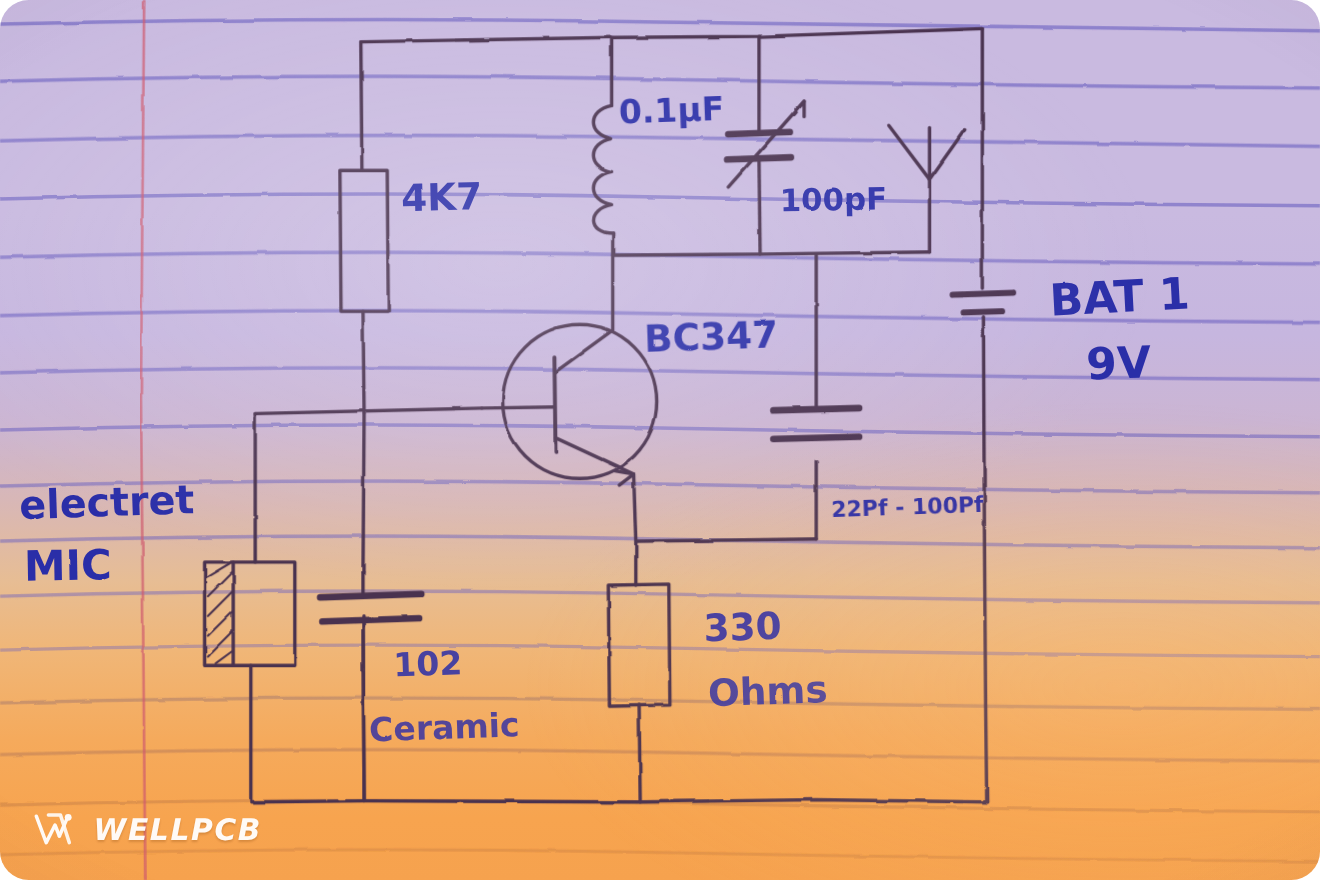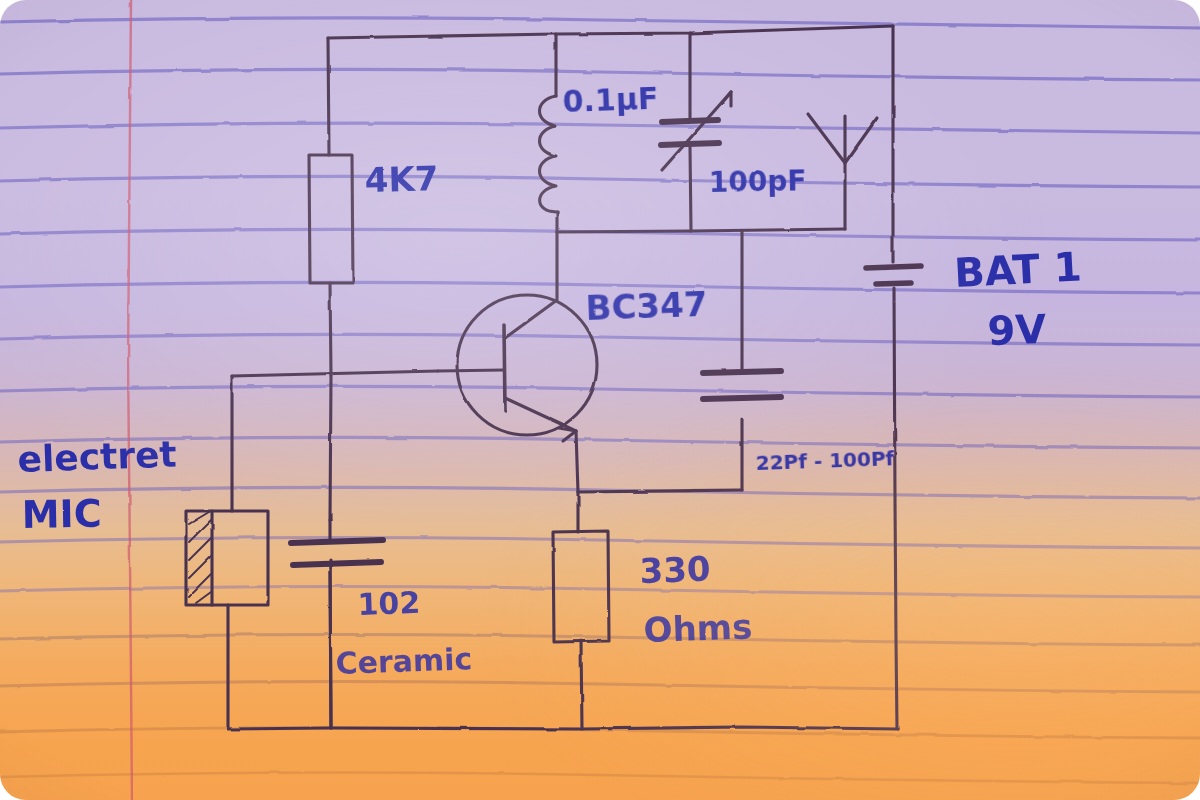--- a/index.html
+++ b/index.html
@@ -266,15 +266,26 @@
 
           <text class="ink-blue" x="640" y="583" font-size="34" opacity=".9" transform="rotate(-2 640 583)">330</text>
 
           <text class="ink-blue" x="644" y="642" font-size="34" opacity=".85" transform="rotate(-2 644 642)">Ohms</text>
         </g>
       </svg>
     </div>
 
     <div id="lighting"></div>
 
+    <div id="watermark">
+      <span>
+        <svg width="46" height="34" viewBox="0 0 46 34" xmlns="http://www.w3.org/2000/svg">
+          <path d="M3 4 L12 28 L20 12 L24 22" stroke="#ffffff" stroke-width="3.2" fill="none" stroke-linecap="round" stroke-linejoin="round"></path>
+          <path d="M24 22 L31 6" stroke="#ffffff" stroke-width="3.2" fill="none" stroke-linecap="round" stroke-linejoin="round"></path>
+          <path d="M14 3 L25 3 L33 28" stroke="#ffffff" stroke-width="3.2" fill="none" stroke-linecap="round" stroke-linejoin="round" opacity=".92"></path>
+          <circle cx="32" cy="5" r="3.1" fill="#ffffff"></circle>
+        </svg>
+      </span>
+      <span class="wm-text">WELLPCB</span>
+    </div>
 
   </div>
 </div>
 
 </body></html>

